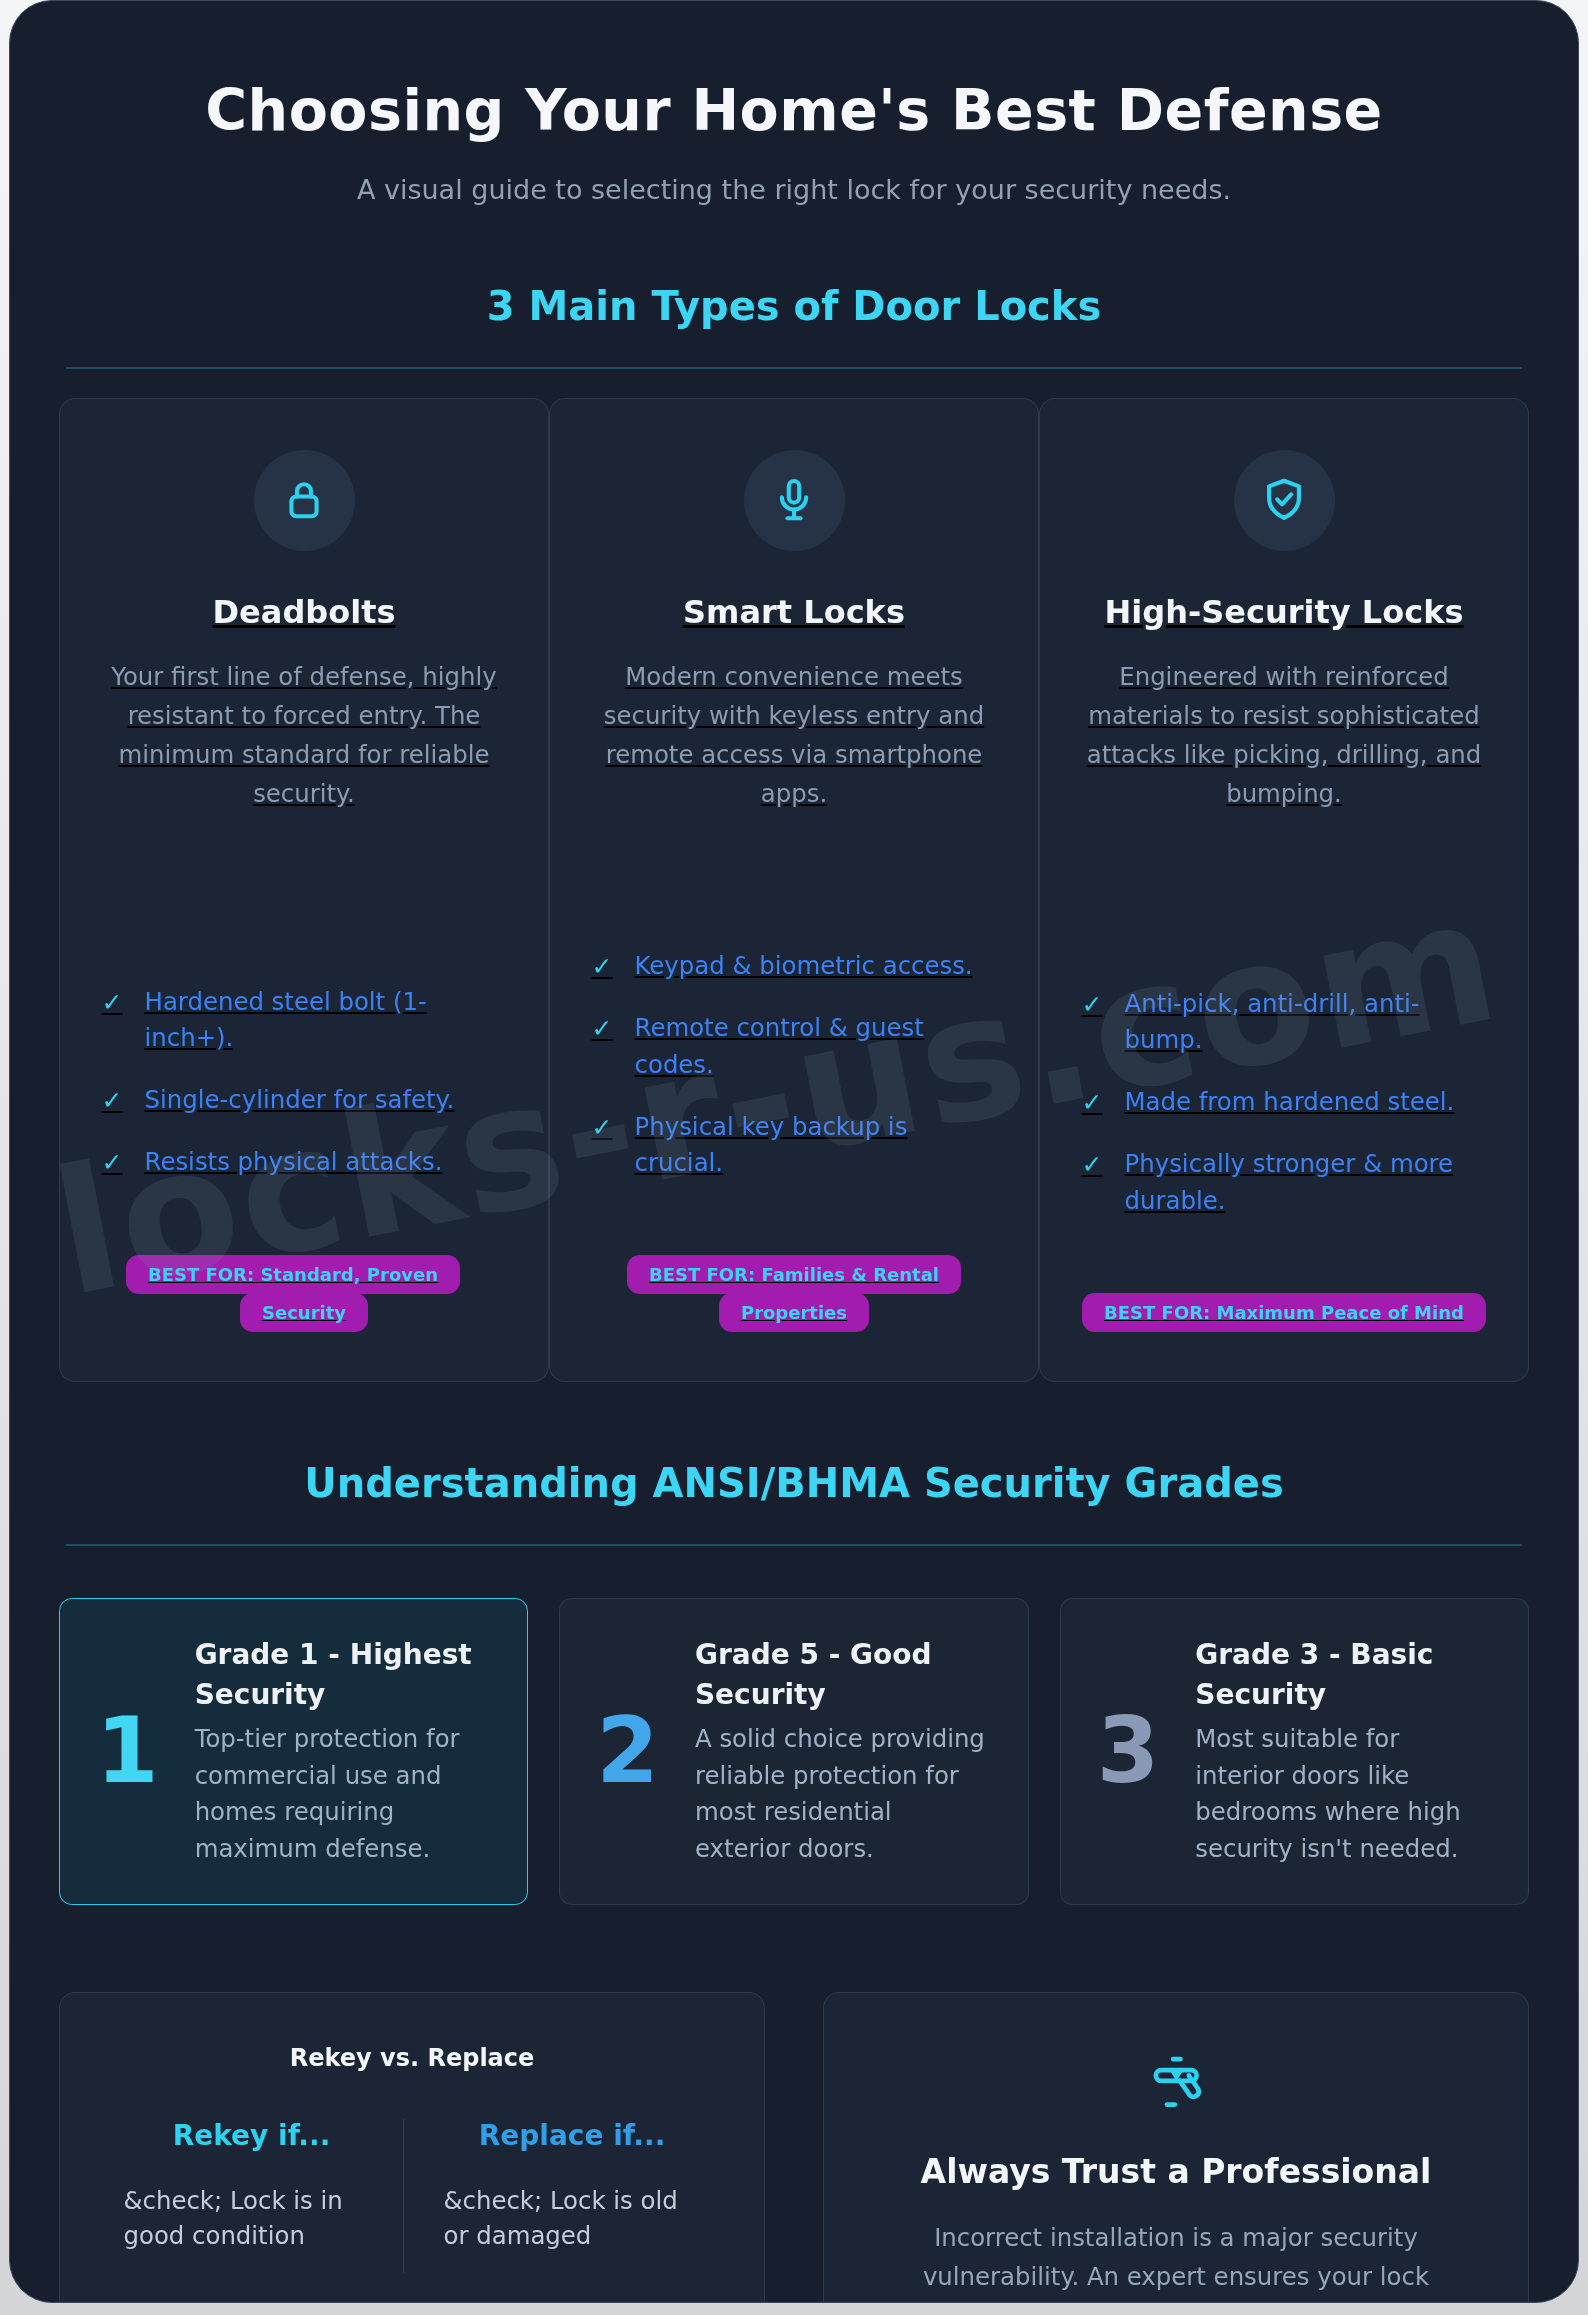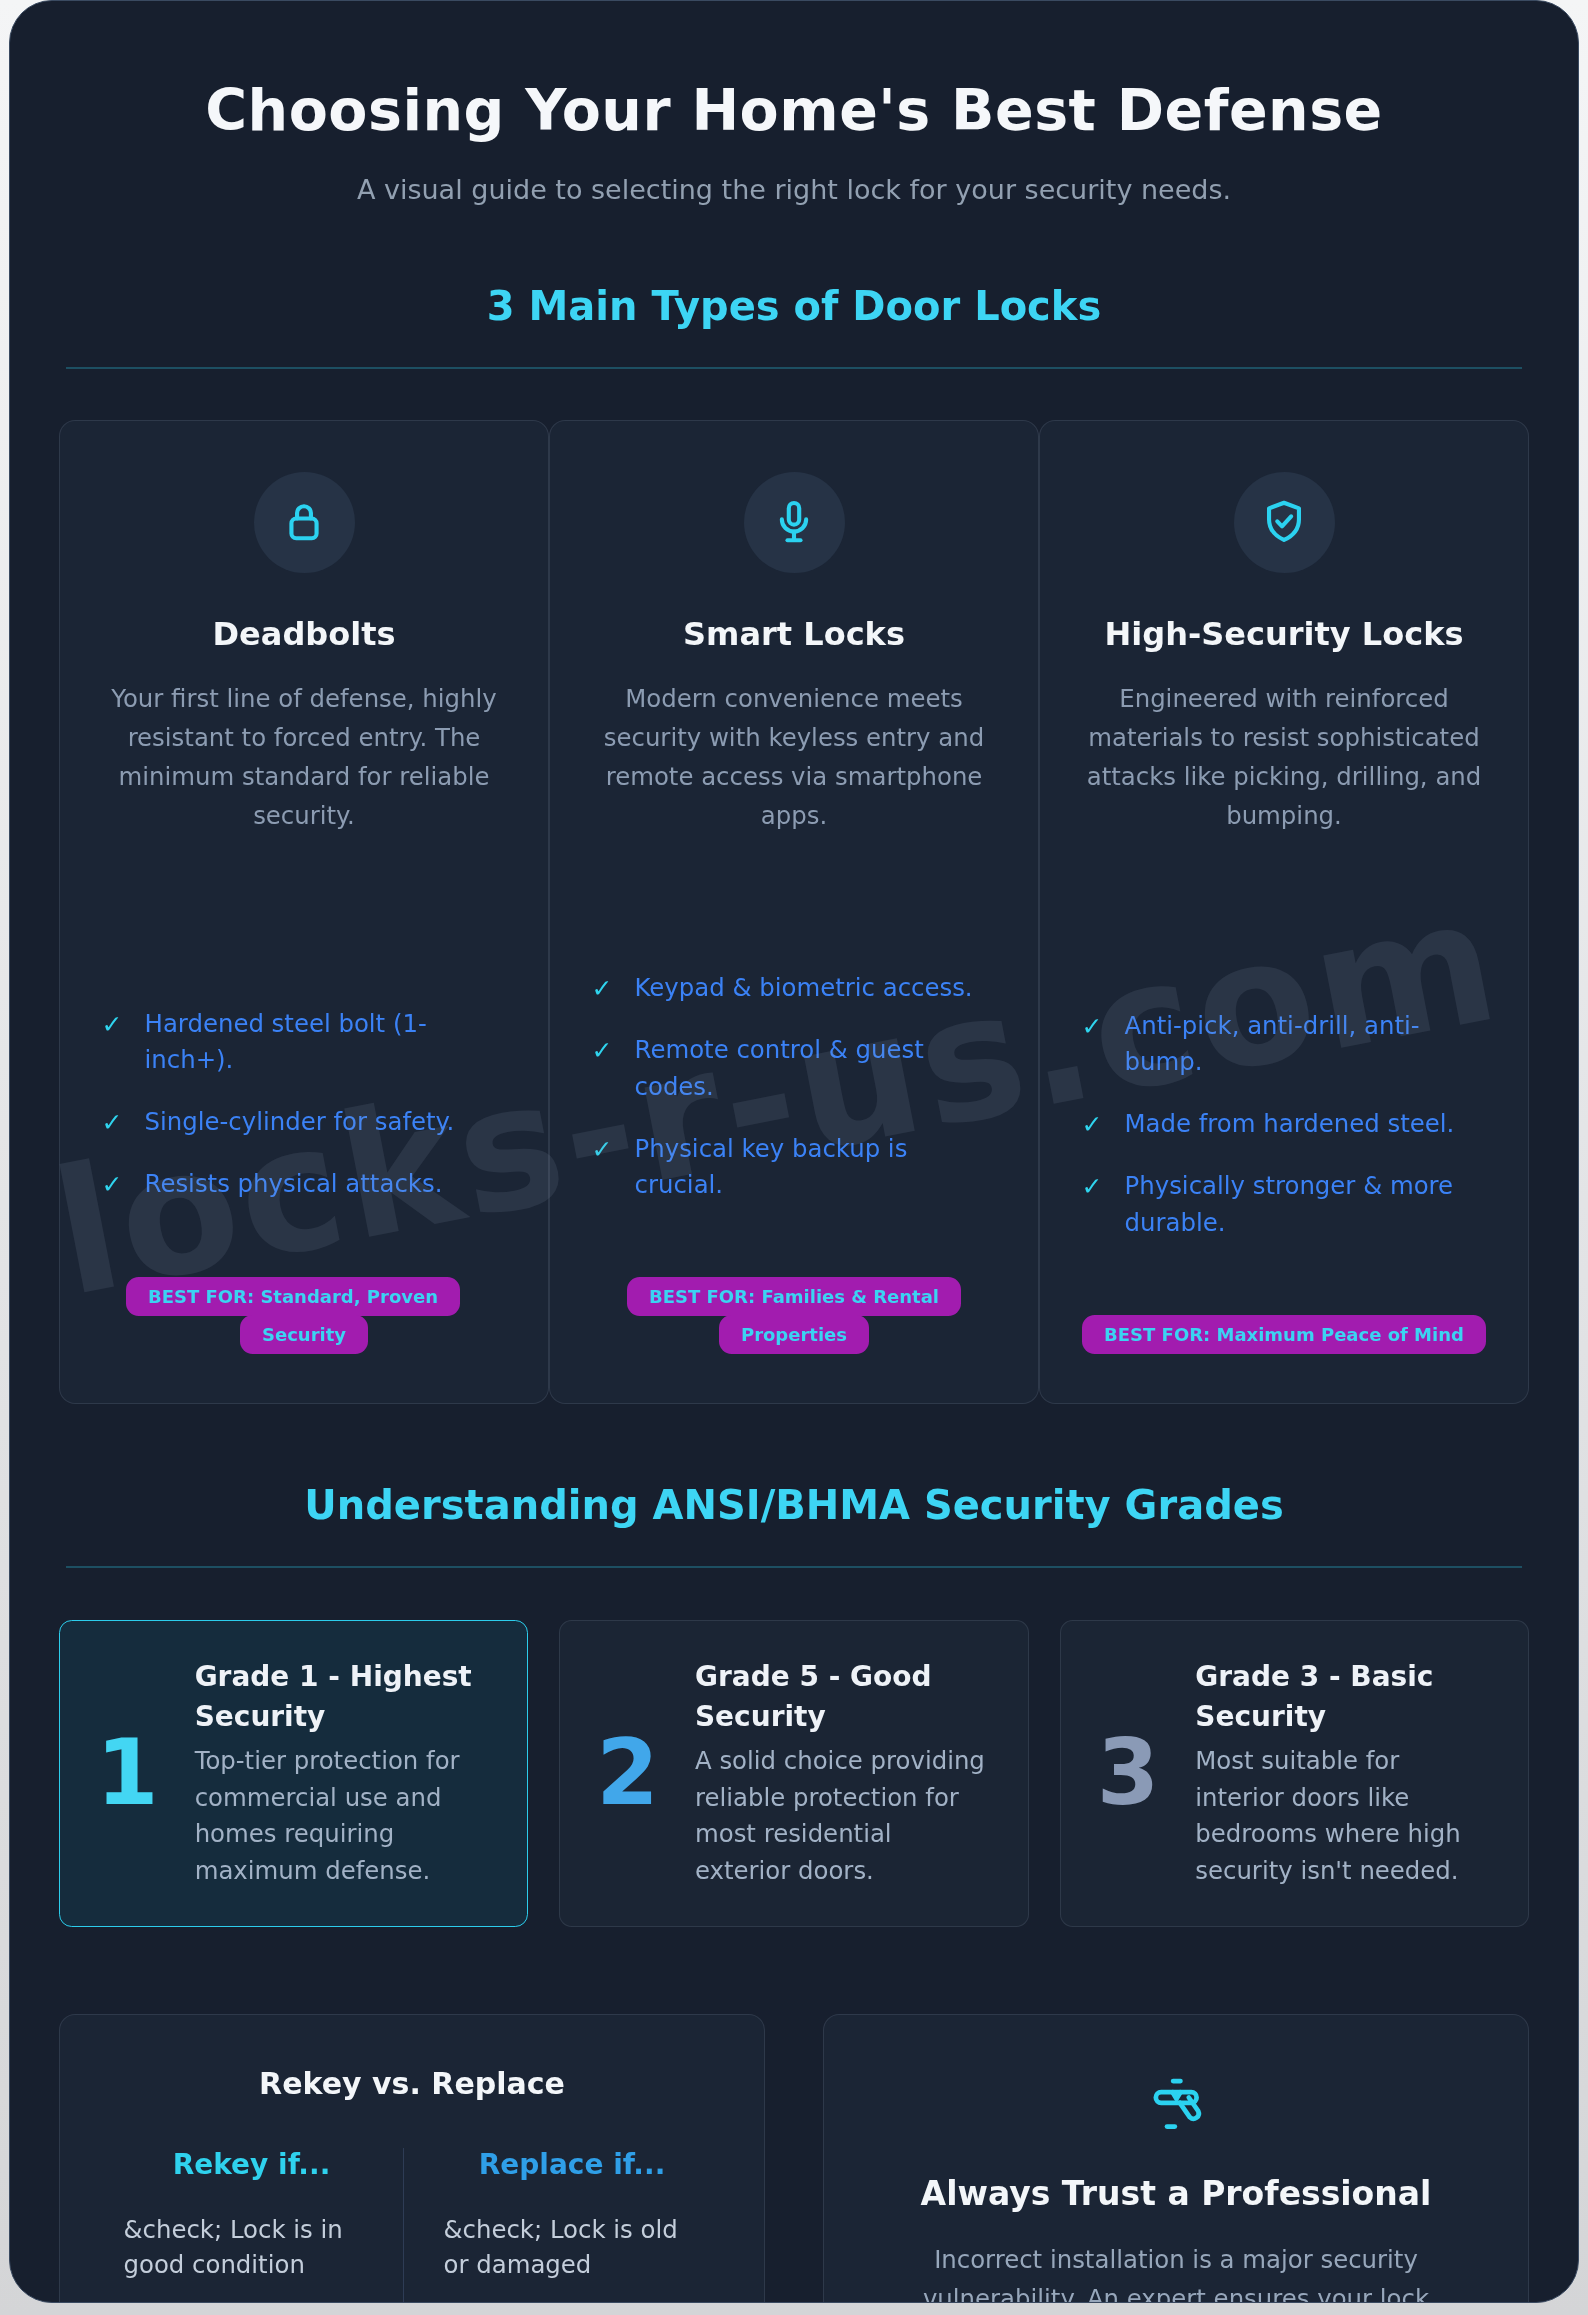--- a/index.html
+++ b/index.html
@@ -47,21 +47,22 @@
     margin-top: 78px;
   }
   .section-rule {
     border: none; border-top: 2.7px solid rgba(45, 205, 235, 0.28);
     margin: 38px 7.2px 0 7.2px;
   }
 
   
   .cards-row {
     display: grid; grid-template-columns: 1fr 1fr 1fr; 
-    margin-top: 51px;
+    margin-top: 29px;
+    text-decoration: underline;
   }
   .type-card {
     background: #1b2535;
     border: 0.9px solid rgba(148,163,184,0.16);
     border-radius: 16.3px;
     padding: 51px 38px 49px 38px;
     display: flex; flex-direction: column;
     min-height: 984px;
   }
   .icon-circle {
@@ -122,21 +123,21 @@
     display: grid; grid-template-columns: 1fr 1fr; gap: 58px;
     margin-top: 87px;
   }
   .bottom-card {
     background: #1b2535;
     border: 0.9px solid rgba(148,163,184,0.16);
     border-radius: 16.3px;
     padding: 51px 40px 54px 40px;
     min-height: 405px;
   }
-  .bottom-title { text-align: center; color: #f3f6f9; font-size: 30px; font-weight: 700; }
+  .bottom-title { text-align: center; color: #f3f6f9; font-size: 24px; font-weight: 700; }
   .rekey-cols { display: grid; grid-template-columns: 1fr 1fr; margin-top: 47px; gap: 16px; }
   .rekey-col { padding: 0 23.5px; }
   .rekey-col.left { border-right: 1.8px solid #2e3c55; }
   .col-heading { text-align: center; font-size: 28px; font-weight: 700; margin-bottom: 31px; }
   .col-heading.cyan { color: #2fd2ee; }
   .col-heading.blue { color: #2f9fe8; }
   .ritem { color: #c4cedb; font-size: 24.4px; line-height: 1.45; margin-bottom: 20px; }
   .pro-icon-wrap { text-align: center; margin-top: 5.4px; }
   .pro-title { text-align: center; color: #f3f6f9; font-size: 33px; font-weight: 700; margin-top: 36px; }
   .pro-desc {

